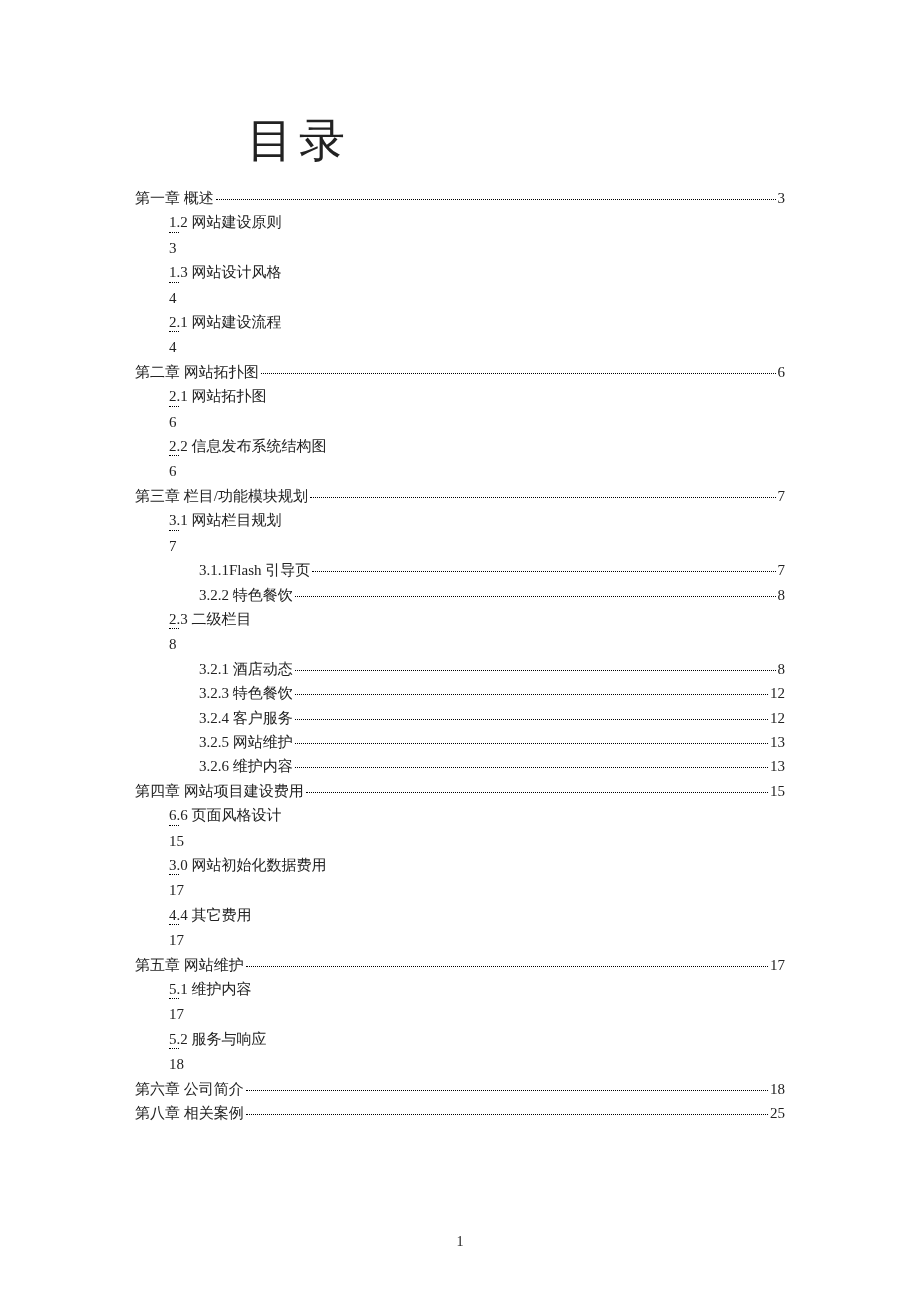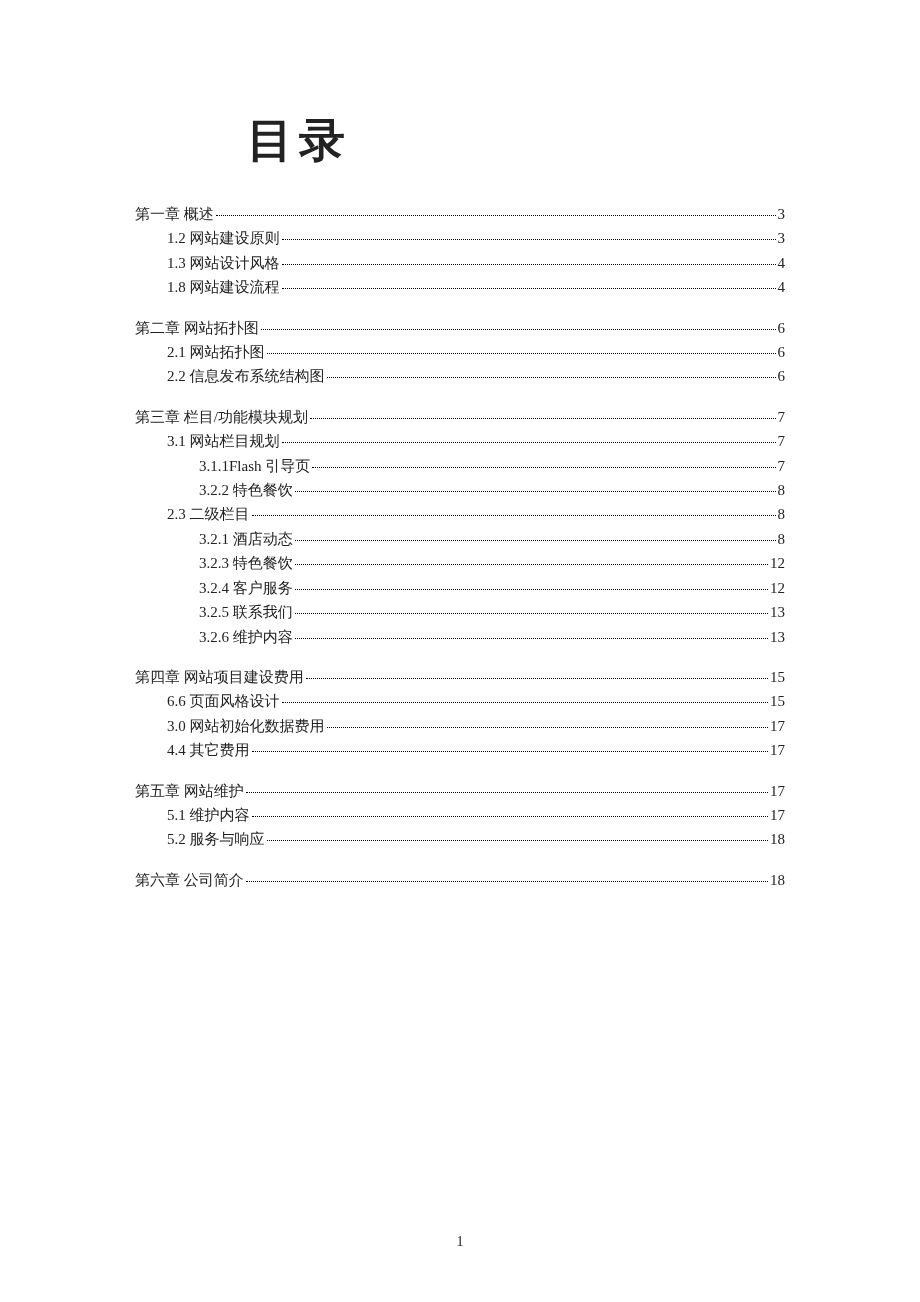--- a/index.html
+++ b/index.html
@@ -14,39 +14,39 @@
     position: relative;
     background: #fff;
     font-family: "SimSun", "宋体", serif;
     color: #222;
   }
   .title {
     position: absolute;
     top: 110px;
     left: 247px;
     font-size: 46px;
-    font-weight: 700;
+    font-weight: 400;
     letter-spacing: 6px;
     font-family: "SimHei", "黑体", sans-serif;
   }
   .toc {
     position: absolute;
     top: 186px;
     left: 135px;
     width: 650px;
   }
   .toc-row {
     display: flex;
     align-items: baseline;
     font-size: 15px;
     line-height: 24.4px;
     white-space: nowrap;
   }
-  .lvl-0 { padding-left: 0; margin-top: 16px; }
-  .lvl-1 { padding-left: 32px; }
+  .lvl-0 { padding-left: 0; }
+  .lvl-1 { padding-left: 32px; flex-direction: column; }
   .lvl-2 { padding-left: 64px; }
   .toc-label { flex: 0 0 auto; }
   .toc-dots {
     flex: 1 1 auto;
     overflow: hidden;
     border-bottom: 1.2px dotted #000;
     transform: translateY(-3px);
     margin: 0 2px;
     min-width: 10px;
   }
@@ -79,21 +79,21 @@
         <span class="toc-label">1.2 网站建设原则</span>
         <span class="toc-dots"></span>
         <span class="toc-page">3</span>
       </div>
       <div class="toc-row lvl-1">
         <span class="toc-label">1.3 网站设计风格</span>
         <span class="toc-dots"></span>
         <span class="toc-page">4</span>
       </div>
       <div class="toc-row lvl-1">
-        <span class="toc-label">1.8 网站建设流程</span>
+        <span class="toc-label">2.1 网站建设流程</span>
         <span class="toc-dots"></span>
         <span class="toc-page">4</span>
       </div>
       <div class="toc-row lvl-0">
         <span class="toc-label">第二章  网站拓扑图</span>
         <span class="toc-dots"></span>
         <span class="toc-page">6</span>
       </div>
       <div class="toc-row lvl-1">
         <span class="toc-label">2.1 网站拓扑图</span>
@@ -139,21 +139,21 @@
         <span class="toc-label">3.2.3 特色餐饮</span>
         <span class="toc-dots"></span>
         <span class="toc-page">12</span>
       </div>
       <div class="toc-row lvl-2">
         <span class="toc-label">3.2.4 客户服务</span>
         <span class="toc-dots"></span>
         <span class="toc-page">12</span>
       </div>
       <div class="toc-row lvl-2">
-        <span class="toc-label">3.2.5 联系我们</span>
+        <span class="toc-label">3.2.5 网站维护</span>
         <span class="toc-dots"></span>
         <span class="toc-page">13</span>
       </div>
       <div class="toc-row lvl-2">
         <span class="toc-label">3.2.6 维护内容</span>
         <span class="toc-dots"></span>
         <span class="toc-page">13</span>
       </div>
       <div class="toc-row lvl-0">
         <span class="toc-label">第四章  网站项目建设费用</span>
@@ -187,16 +187,21 @@
       </div>
       <div class="toc-row lvl-1">
         <span class="toc-label">5.2 服务与响应</span>
         <span class="toc-dots"></span>
         <span class="toc-page">18</span>
       </div>
       <div class="toc-row lvl-0">
         <span class="toc-label">第六章  公司简介</span>
         <span class="toc-dots"></span>
         <span class="toc-page">18</span>
+      </div>
+      <div class="toc-row lvl-0">
+        <span class="toc-label">第八章  相关案例</span>
+        <span class="toc-dots"></span>
+        <span class="toc-page">25</span>
       </div>
     </div>
   <div class="footer-num">1</div>
 </div>
 
 </body></html>

